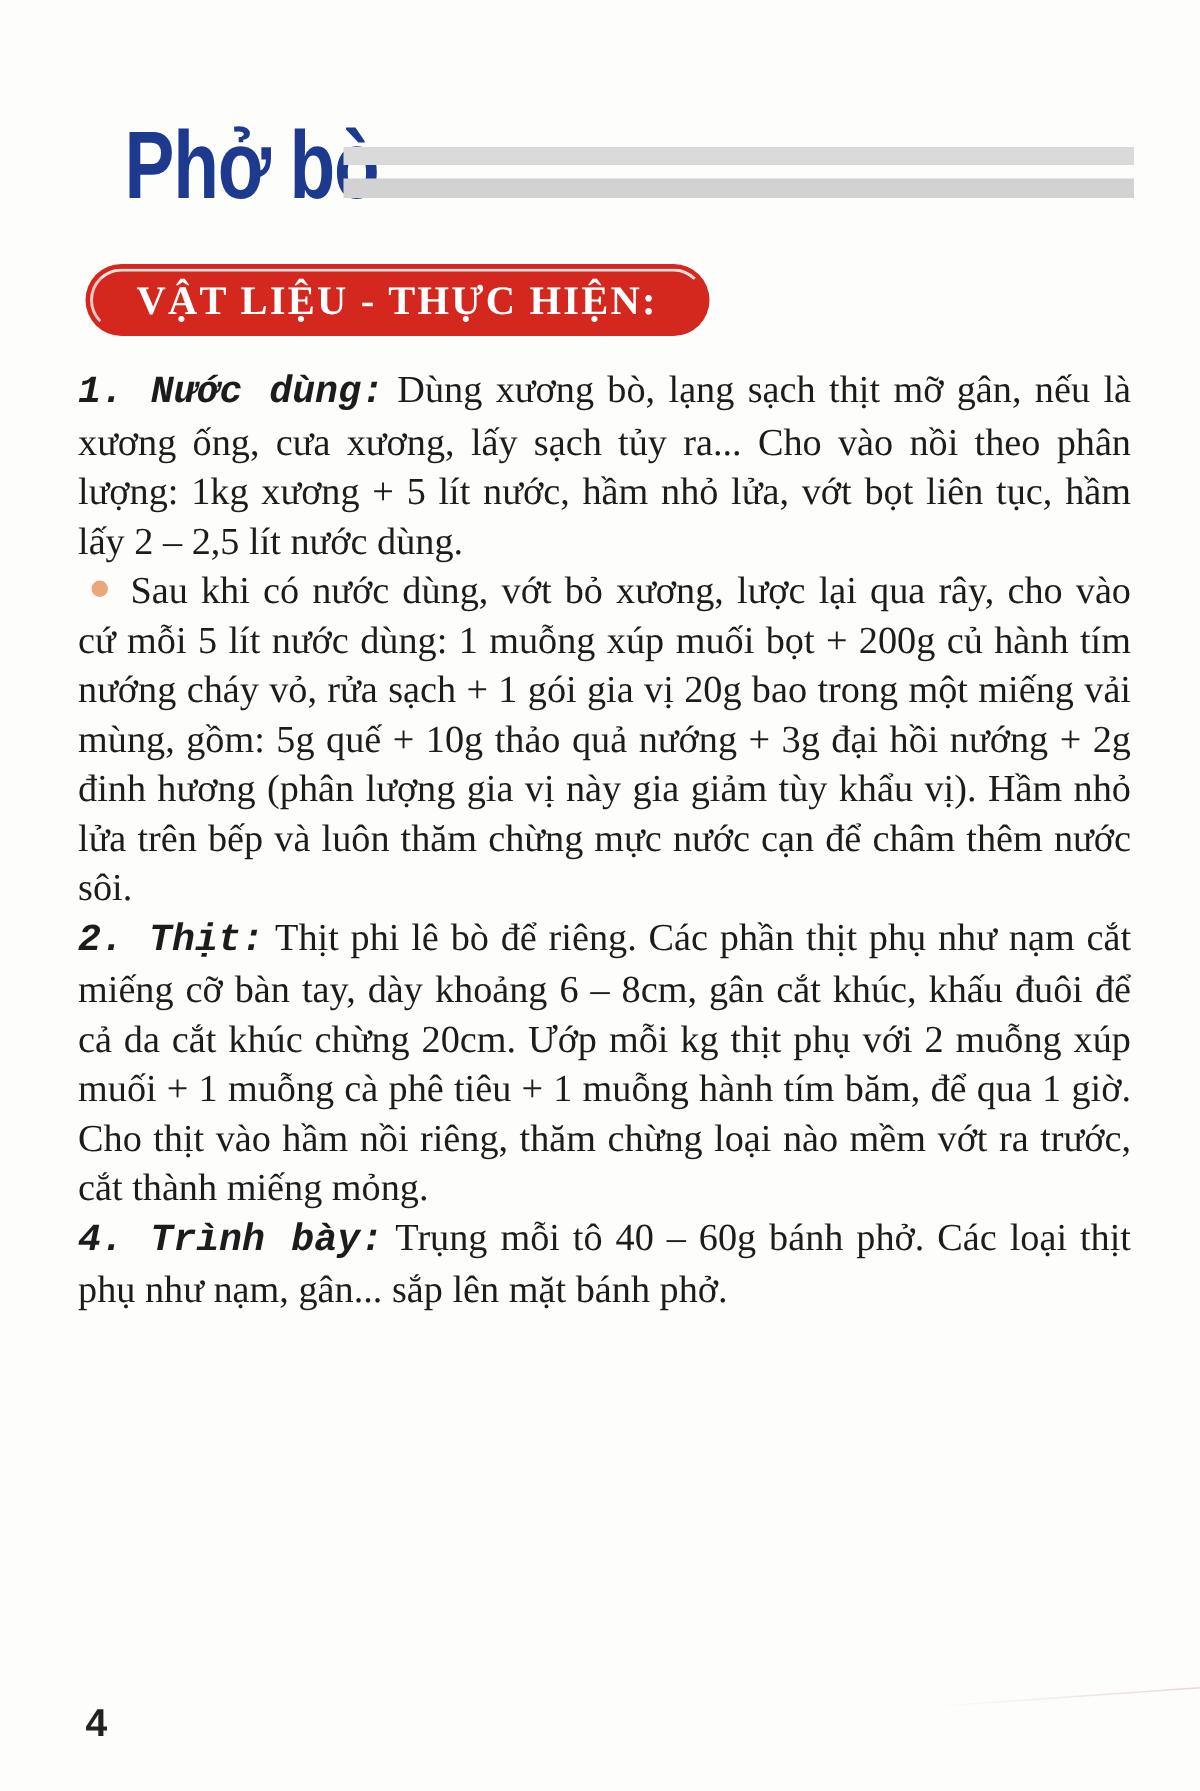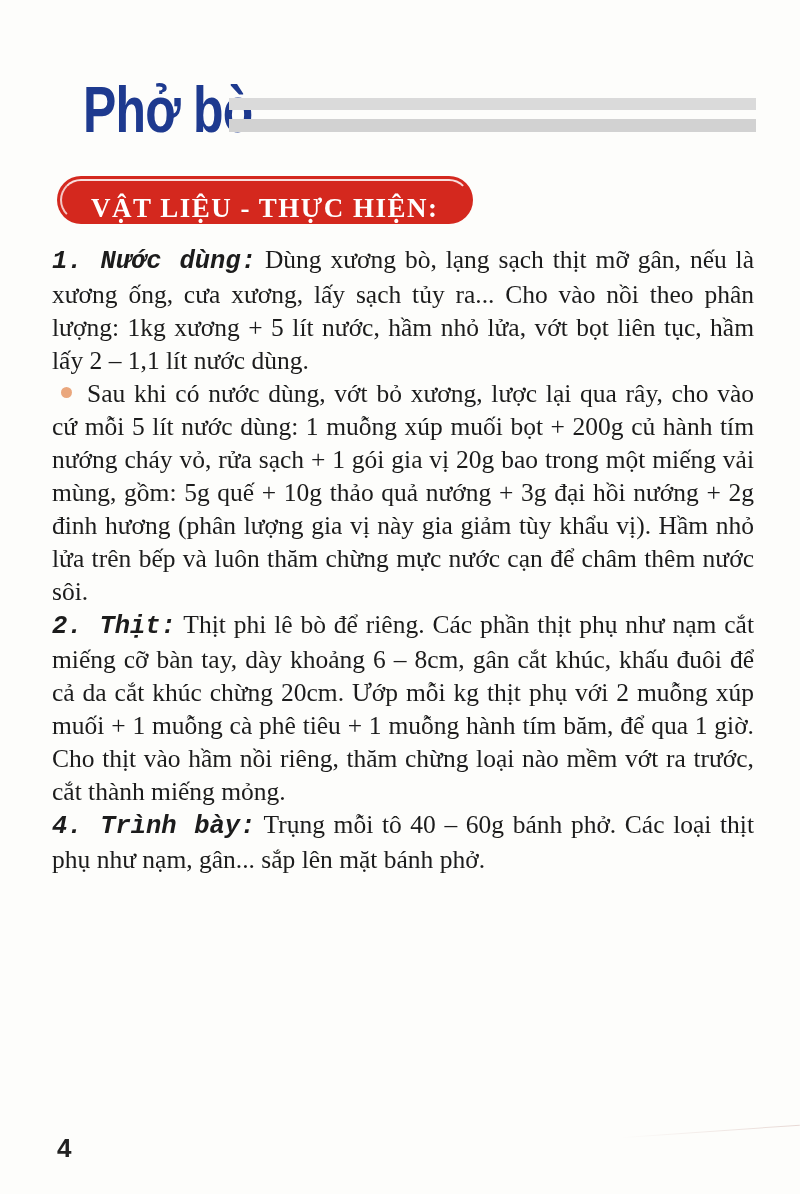--- a/index.html
+++ b/index.html
@@ -56,21 +56,21 @@
   
   .badge {
     position: absolute;
     left: 57px;
     top: 176px;
     height: 48px;
     padding: 0 34px;
     background: #d4281e;
     border-radius: 26px;
     display: inline-flex;
-    align-items: flex-end;
+    align-items: center;
     box-sizing: border-box;
   }
   .badge::before {
     content: "";
     position: absolute;
     inset: 3px;
     border-radius: 22px;
     border-top: 2px solid rgba(255,255,255,0.85);
     border-left: 2px solid rgba(255,255,255,0.75);
     border-right: 2px solid rgba(255,255,255,0.0);
@@ -148,21 +148,21 @@
       <div class="title-rule top"></div>
       <div class="title-rule bottom"></div>
     </div>
   </div>
 
   <div class="badge">
     <span class="badge-label">VẬT LIỆU - THỰC HIỆN:</span>
   </div>
 
   <div class="recipe-body" id="recipe-body">
-      <p class="para"><span class="lead">1. Nước dùng:</span> <span>Dùng xương bò, lạng sạch thịt mỡ gân, nếu là xương ống, cưa xương, lấy sạch tủy ra... Cho vào nồi theo phân lượng: 1kg xương + 5 lít nước, hầm nhỏ lửa, vớt bọt liên tục, hầm lấy 2 – 1,1 lít nước dùng.</span></p>
+      <p class="para"><span class="lead">1. Nước dùng:</span> <span>Dùng xương bò, lạng sạch thịt mỡ gân, nếu là xương ống, cưa xương, lấy sạch tủy ra... Cho vào nồi theo phân lượng: 1kg xương + 5 lít nước, hầm nhỏ lửa, vớt bọt liên tục, hầm lấy 2 – 2,5 lít nước dùng.</span></p>
       <p class="para"><span class="bullet"></span><span>Sau khi có nước dùng, vớt bỏ xương, lược lại qua rây, cho vào cứ mỗi 5 lít nước dùng: 1 muỗng xúp muối bọt + 200g củ hành tím nướng cháy vỏ, rửa sạch + 1 gói gia vị 20g bao trong một miếng vải mùng, gồm: 5g quế + 10g thảo quả nướng + 3g đại hồi nướng + 2g đinh hương (phân lượng gia vị này gia giảm tùy khẩu vị). Hầm nhỏ lửa trên bếp và luôn thăm chừng mực nước cạn để châm thêm nước sôi.</span></p>
       <p class="para"><span class="lead">2. Thịt:</span> <span>Thịt phi lê bò để riêng. Các phần thịt phụ như nạm cắt miếng cỡ bàn tay, dày khoảng 6 – 8cm, gân cắt khúc, khấu đuôi để cả da cắt khúc chừng 20cm. Ướp mỗi kg thịt phụ với 2 muỗng xúp muối + 1 muỗng cà phê tiêu + 1 muỗng hành tím băm, để qua 1 giờ. Cho thịt vào hầm nồi riêng, thăm chừng loại nào mềm vớt ra trước, cắt thành miếng mỏng.</span></p>
       <p class="para"><span class="lead">4. Trình bày:</span> <span>Trụng mỗi tô 40 – 60g bánh phở. Các loại thịt phụ như nạm, gân... sắp lên mặt bánh phở.</span></p>
     </div>
 
   <div class="scan-artifact"></div>
 
   <div class="page-number">4</div>
 
 </div>

